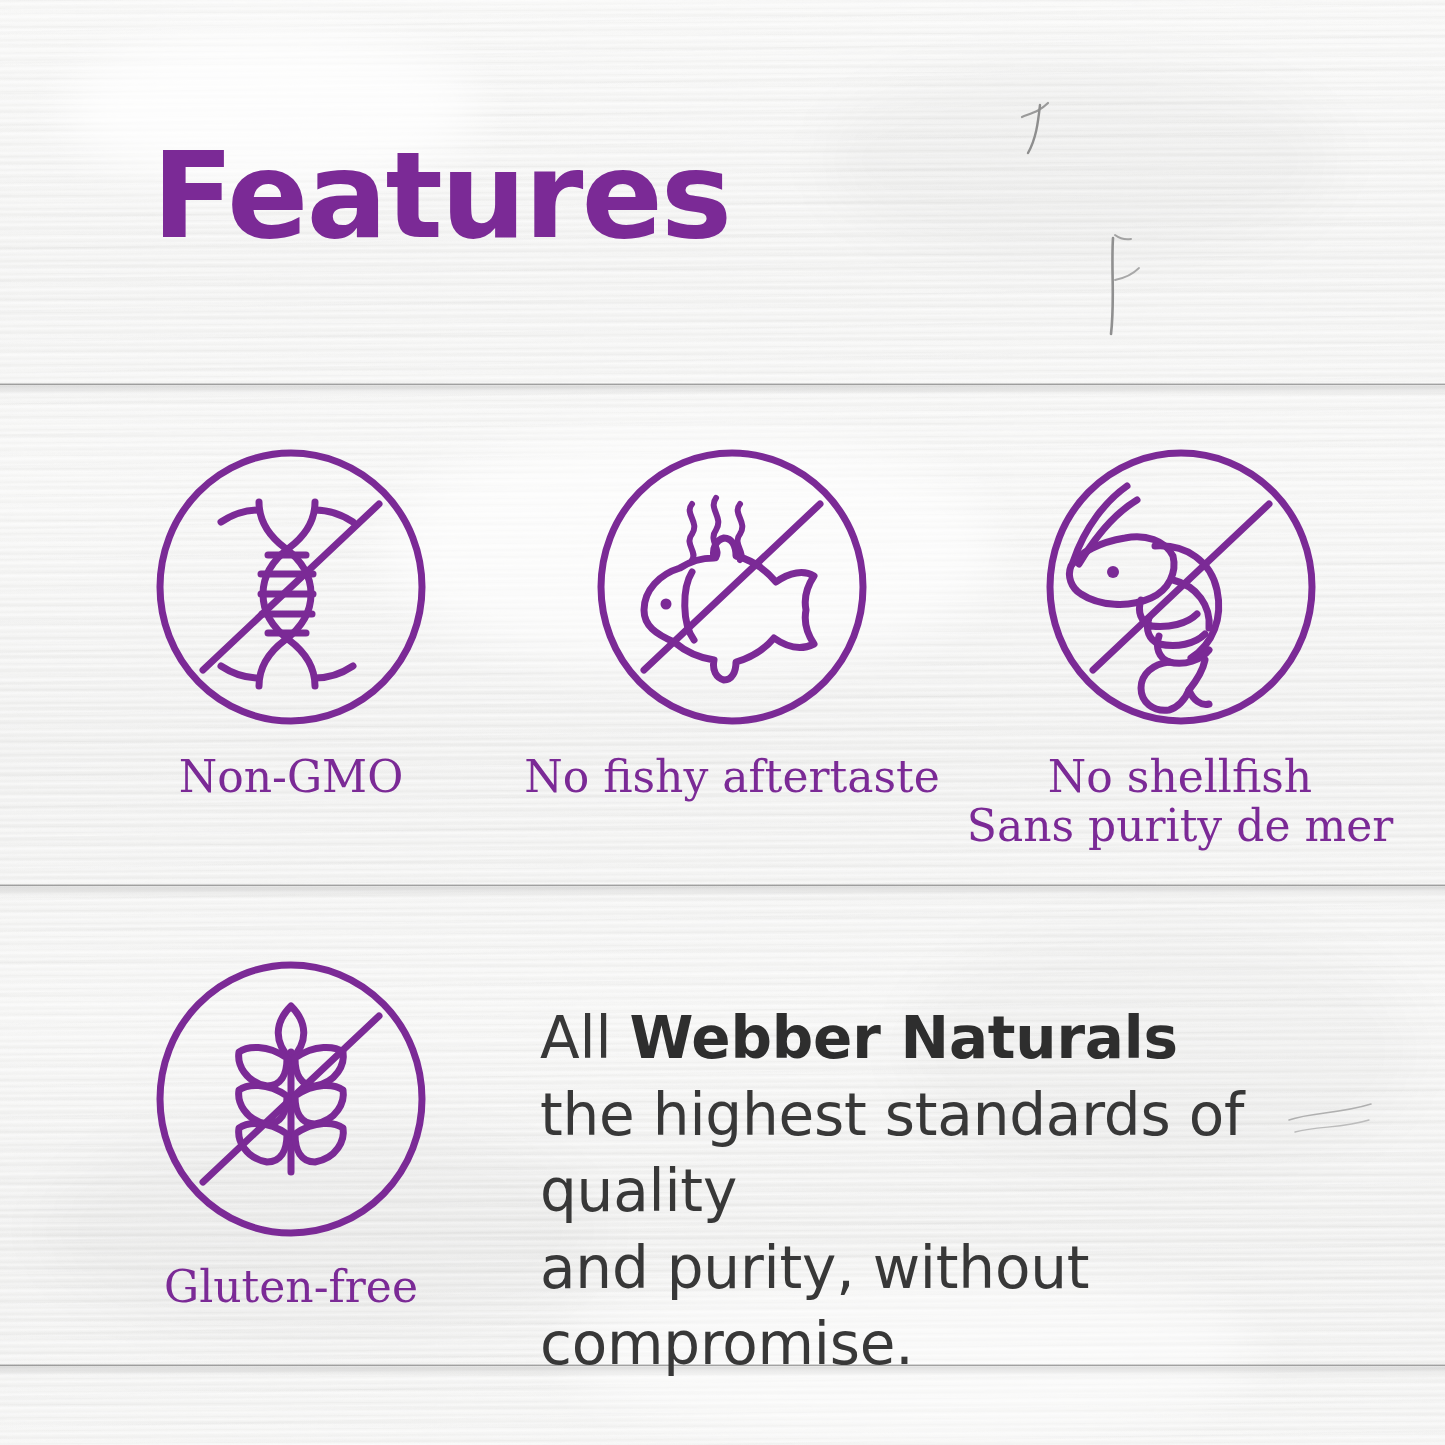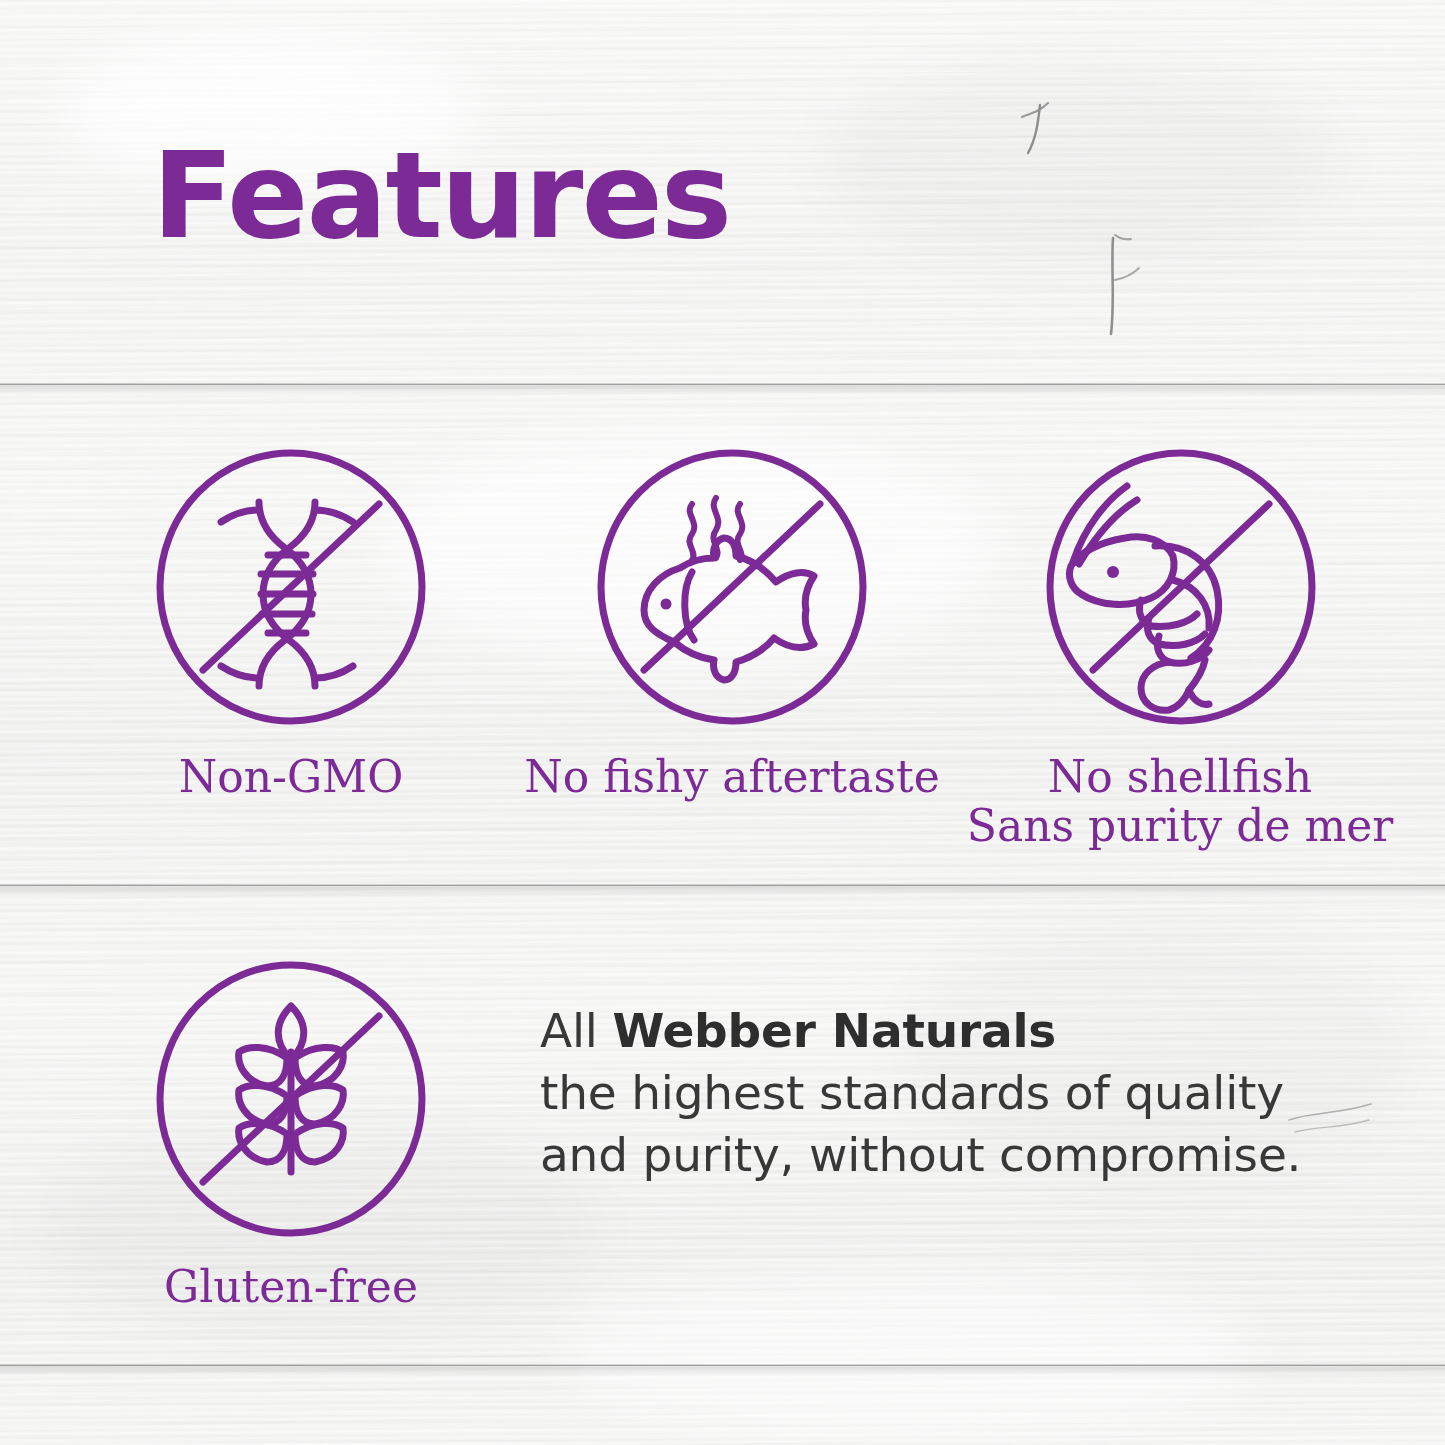--- a/index.html
+++ b/index.html
@@ -84,21 +84,21 @@
     white-space:nowrap;
     margin-top:26px;
   }
 
   .body-copy{
     position:absolute;
     left:540px;top:1000px;
     width:790px;
     color:#383838;
     font-family:"DejaVu Sans","Liberation Sans",sans-serif;
-    font-size:47px;
+    font-size:58px;
     line-height:1.32;
     letter-spacing:-0.2px;
   }
   .body-copy b{font-weight:700;color:#2e2e2e;}
 </style>
 </head>
 <body>
 
 <div id="stage">
 

